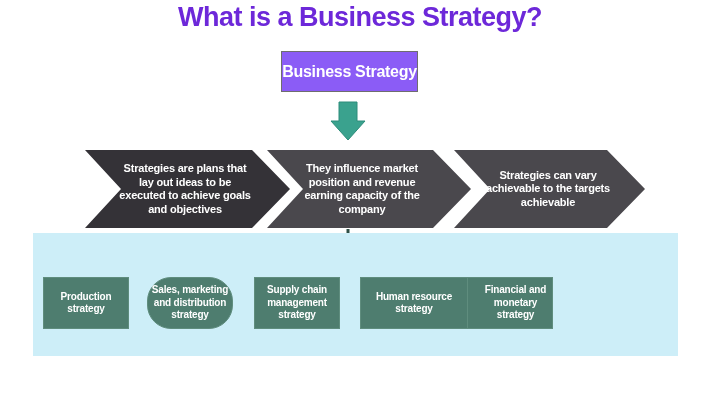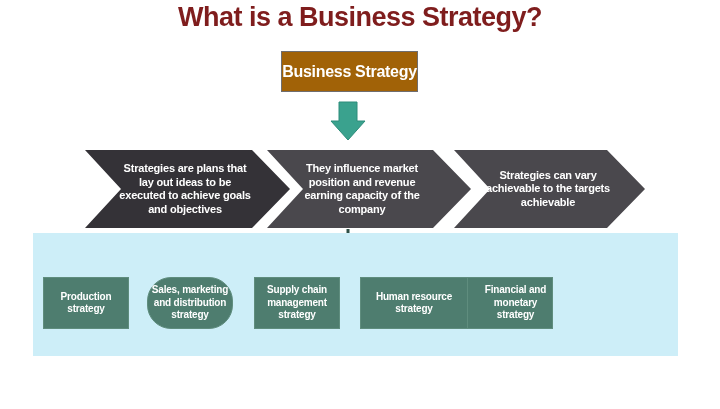--- a/index.html
+++ b/index.html
@@ -2,25 +2,25 @@
 <html><head>
 <meta charset="utf-8">
 <style>
   html,body{margin:0;padding:0;background:#fff;}
   #stage{
     position:relative;width:720px;height:409px;background:#ffffff;
     font-family:"Liberation Sans", sans-serif;overflow:hidden;
   }
   .title{
     position:absolute;top:2px;left:0;width:720px;text-align:center;
-    font-size:27px;font-weight:bold;color:#7f1d1d;letter-spacing:-0.5px;
+    font-size:27px;font-weight:bold;color:#6d28d9;letter-spacing:-0.5px;
   }
   .root-box{
     position:absolute;left:281px;top:51px;width:137px;height:41px;
-    background:#a16207;border:1px solid #6f6d6f;box-sizing:border-box;
+    background:#8b5cf6;border:1px solid #6f6d6f;box-sizing:border-box;
     display:flex;align-items:center;justify-content:center;
     color:#ffffff;font-weight:bold;font-size:16px;letter-spacing:-0.3px;
   }
   .shapes{position:absolute;left:0;top:0;width:720px;height:409px;}
   .chev-text{
     position:absolute;top:150px;height:78px;display:flex;align-items:center;
     justify-content:center;text-align:center;color:#ffffff;font-weight:bold;
     font-size:11px;line-height:13.5px;letter-spacing:-0.2px;
   }
   .chev-text.c1{left:118px;width:134px;}

